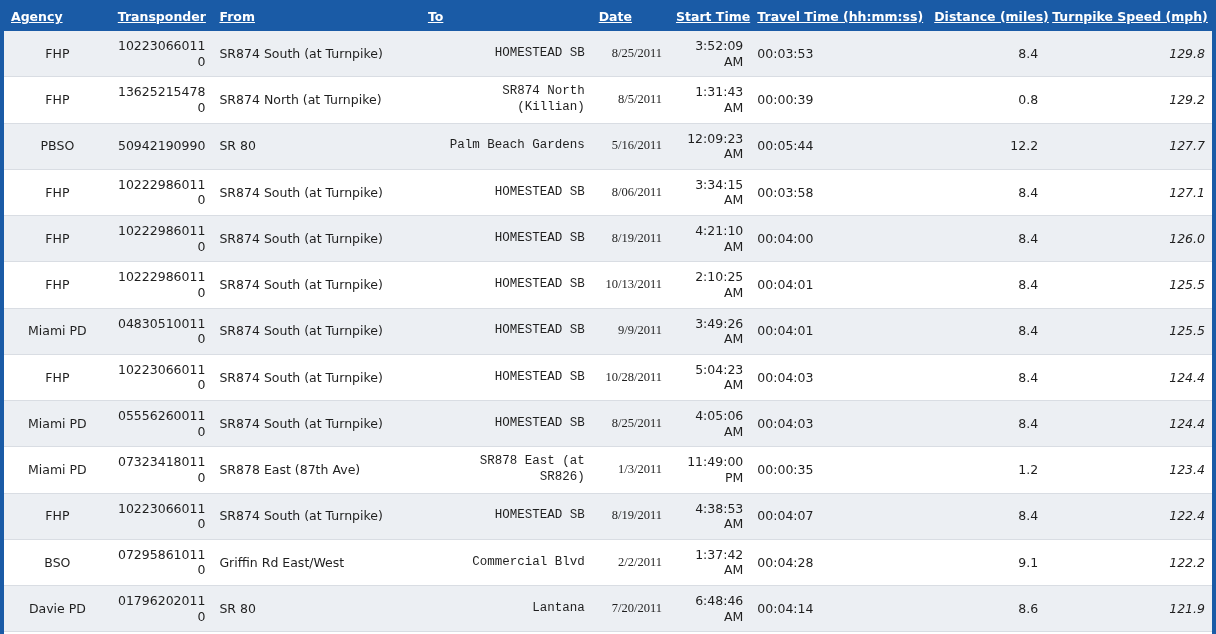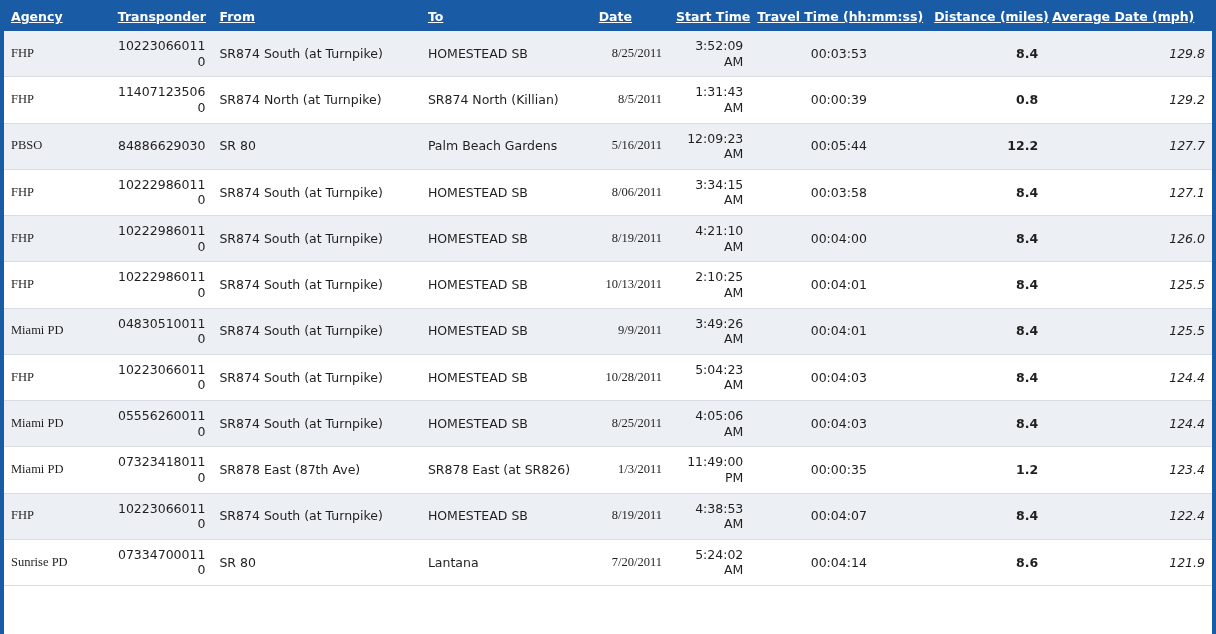--- a/index.html
+++ b/index.html
@@ -64,28 +64,28 @@
   col.c-agency    { width: 105px; }
   col.c-trans     { width: 100px; }
   col.c-from      { width: 205px; }
   col.c-to        { width: 168px; }
   col.c-date      { width: 76px; }
   col.c-start     { width: 80px; }
   col.c-travel    { width: 174px; }
   col.c-dist      { width: 116px; }
   col.c-speed     { width: 164px; }
 
-  td.agency  { text-align: left; font-family: Liberation Serif, serif; }
+  td.agency  { text-align: center; }
   td.trans   { text-align: right; }
   td.from    { text-align: left; }
-  td.to      { text-align: left; }
+  td.to      { text-align: right; font-family: Liberation Mono, monospace; }
   td.date    { text-align: right; font-family: Liberation Serif, serif; }
   td.start   { text-align: right; }
-  td.travel  { text-align: center; }
-  td.dist    { text-align: right; font-weight: bold; }
+  td.travel  { text-align: left; }
+  td.dist    { text-align: right; }
   td.speed   { text-align: right; font-style: italic; }
 </style>
 </head>
 <body>
 
 <div class="table-frame">
   <table class="results">
     <colgroup>
       <col class="c-agency">
         <col class="c-trans">
@@ -100,49 +100,49 @@
     <thead>
       <tr>
         <th><span class="hdr">Agency</span></th>
         <th><span class="hdr">Transponder</span></th>
         <th><span class="hdr">From</span></th>
         <th><span class="hdr">To</span></th>
         <th><span class="hdr">Date</span></th>
         <th><span class="hdr">Start Time</span></th>
         <th><span class="hdr">Travel Time (hh:mm:ss)</span></th>
         <th class="num"><span class="hdr">Distance (miles)</span></th>
-        <th class="num"><span class="hdr">Average Date (mph)</span></th>
+        <th class="num"><span class="hdr">Turnpike Speed (mph)</span></th>
       </tr>
     </thead>
     <tbody id="tbody">
         <tr class="odd">
           <td class="agency">FHP</td>
           <td class="trans">102230660110</td>
           <td class="from">SR874 South (at Turnpike)</td>
           <td class="to">HOMESTEAD SB</td>
           <td class="date">8/25/2011</td>
           <td class="start">3:52:09 AM</td>
           <td class="travel">00:03:53</td>
           <td class="dist">8.4</td>
           <td class="speed">129.8</td>
         </tr>
         <tr class="even">
           <td class="agency">FHP</td>
-          <td class="trans">114071235060</td>
+          <td class="trans">136252154780</td>
           <td class="from">SR874 North (at Turnpike)</td>
           <td class="to">SR874 North (Killian)</td>
           <td class="date">8/5/2011</td>
           <td class="start">1:31:43 AM</td>
           <td class="travel">00:00:39</td>
           <td class="dist">0.8</td>
           <td class="speed">129.2</td>
         </tr>
         <tr class="odd">
           <td class="agency">PBSO</td>
-          <td class="trans">84886629030</td>
+          <td class="trans">50942190990</td>
           <td class="from">SR 80</td>
           <td class="to">Palm Beach Gardens</td>
           <td class="date">5/16/2011</td>
           <td class="start">12:09:23 AM</td>
           <td class="travel">00:05:44</td>
           <td class="dist">12.2</td>
           <td class="speed">127.7</td>
         </tr>
         <tr class="even">
           <td class="agency">FHP</td>
@@ -226,20 +226,42 @@
           <td class="trans">102230660110</td>
           <td class="from">SR874 South (at Turnpike)</td>
           <td class="to">HOMESTEAD SB</td>
           <td class="date">8/19/2011</td>
           <td class="start">4:38:53 AM</td>
           <td class="travel">00:04:07</td>
           <td class="dist">8.4</td>
           <td class="speed">122.4</td>
         </tr>
         <tr class="even">
+          <td class="agency">BSO</td>
+          <td class="trans">072958610110</td>
+          <td class="from">Griffin Rd East/West</td>
+          <td class="to">Commercial Blvd</td>
+          <td class="date">2/2/2011</td>
+          <td class="start">1:37:42 AM</td>
+          <td class="travel">00:04:28</td>
+          <td class="dist">9.1</td>
+          <td class="speed">122.2</td>
+        </tr>
+        <tr class="odd">
+          <td class="agency">Davie PD</td>
+          <td class="trans">017962020110</td>
+          <td class="from">SR 80</td>
+          <td class="to">Lantana</td>
+          <td class="date">7/20/2011</td>
+          <td class="start">6:48:46 AM</td>
+          <td class="travel">00:04:14</td>
+          <td class="dist">8.6</td>
+          <td class="speed">121.9</td>
+        </tr>
+        <tr class="even">
           <td class="agency">Sunrise PD</td>
           <td class="trans">073347000110</td>
           <td class="from">SR 80</td>
           <td class="to">Lantana</td>
           <td class="date">7/20/2011</td>
           <td class="start">5:24:02 AM</td>
           <td class="travel">00:04:14</td>
           <td class="dist">8.6</td>
           <td class="speed">121.9</td>
         </tr>

